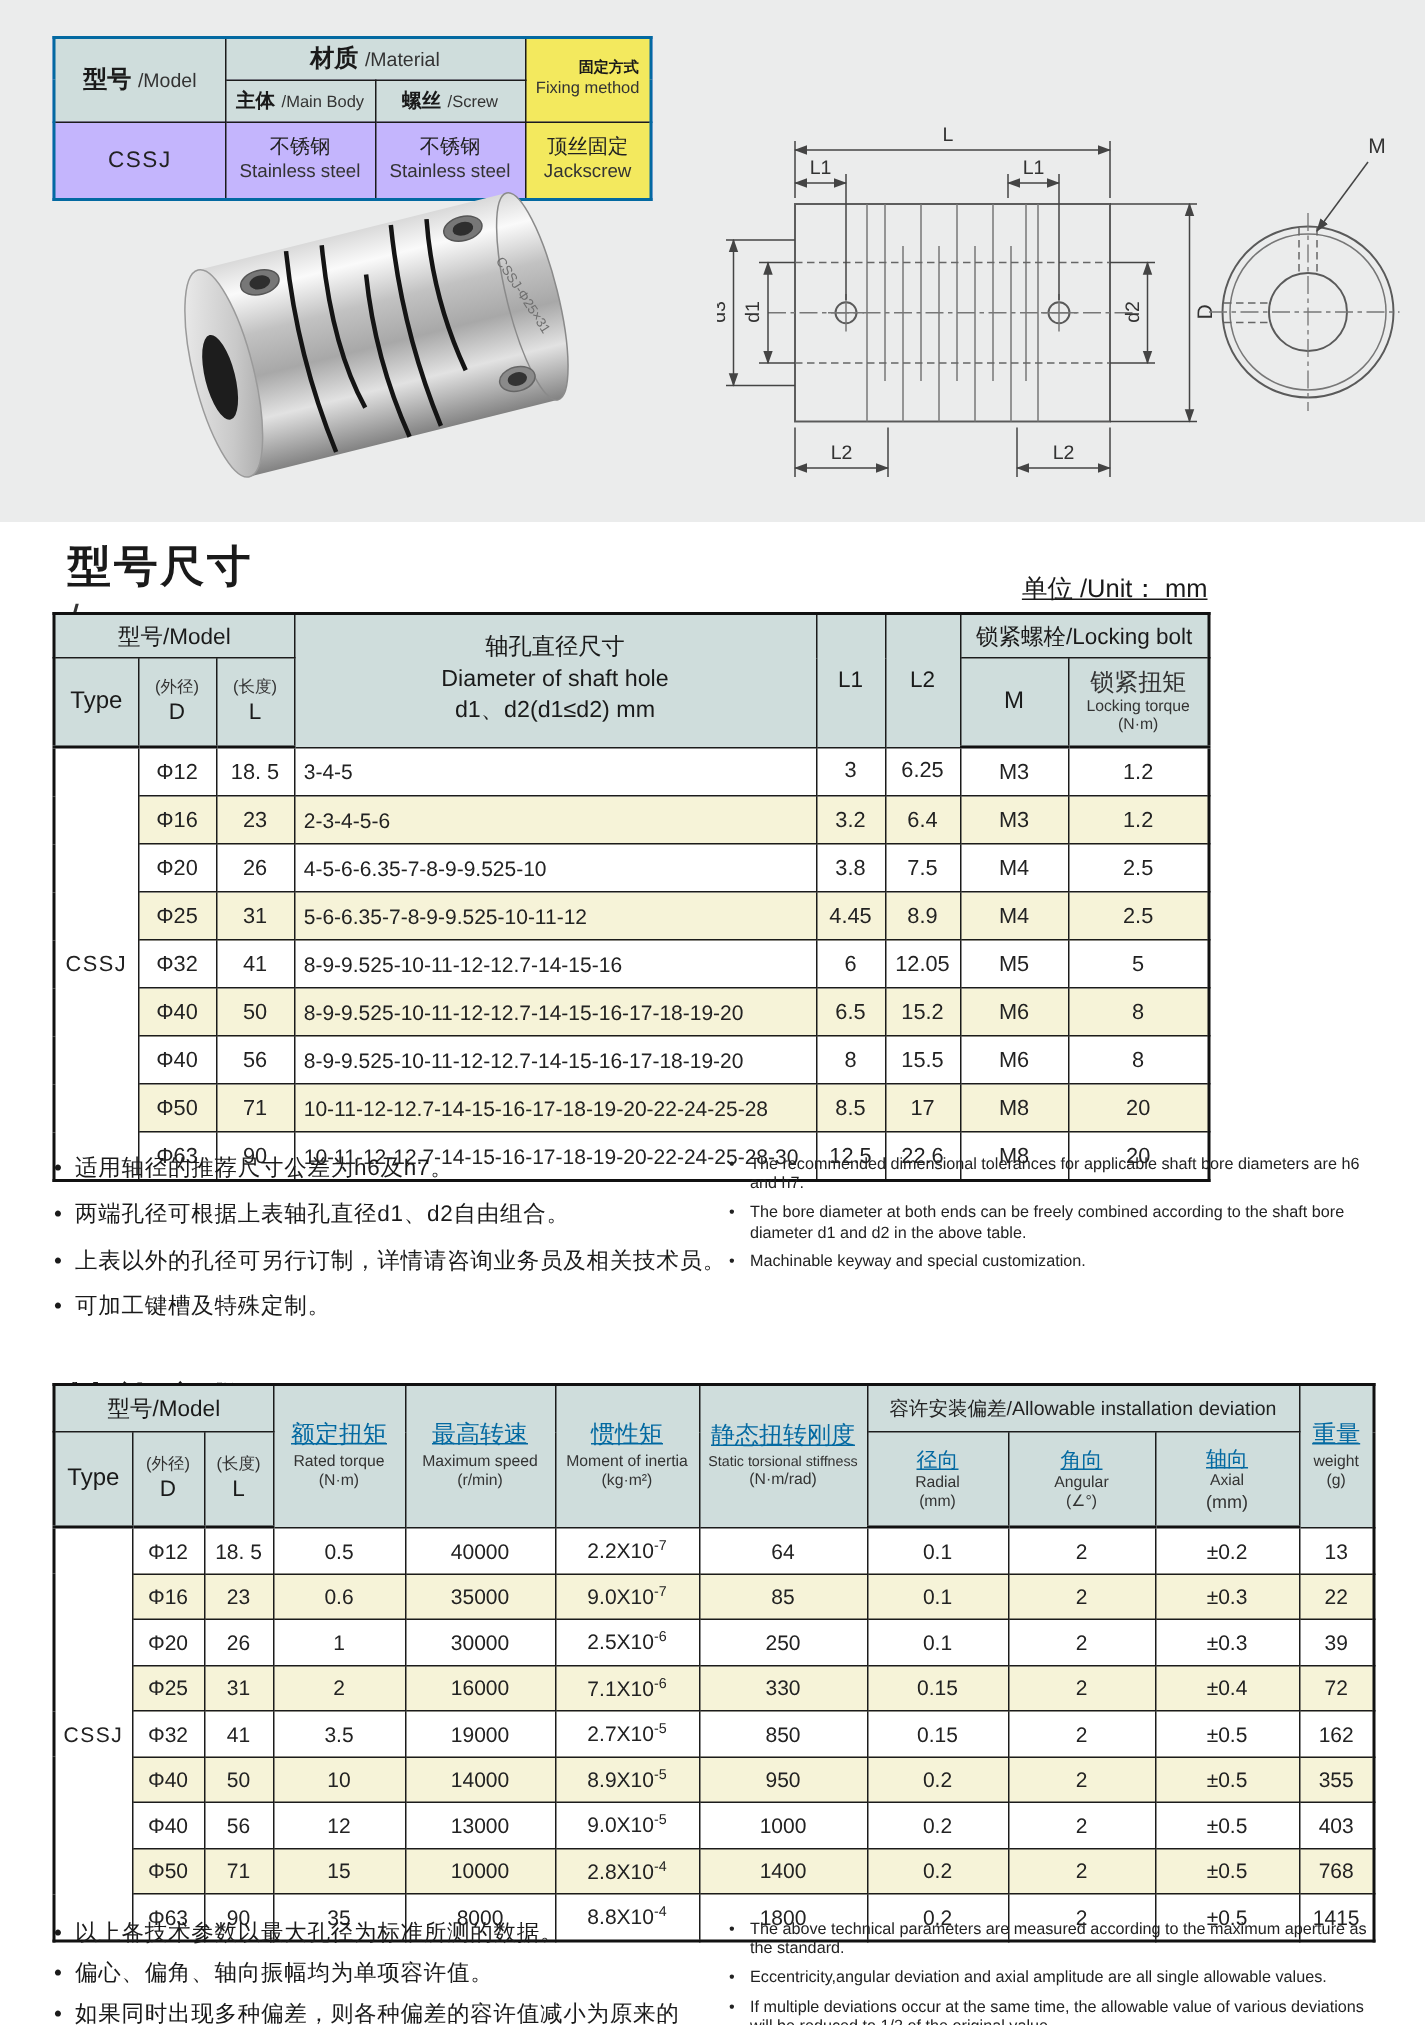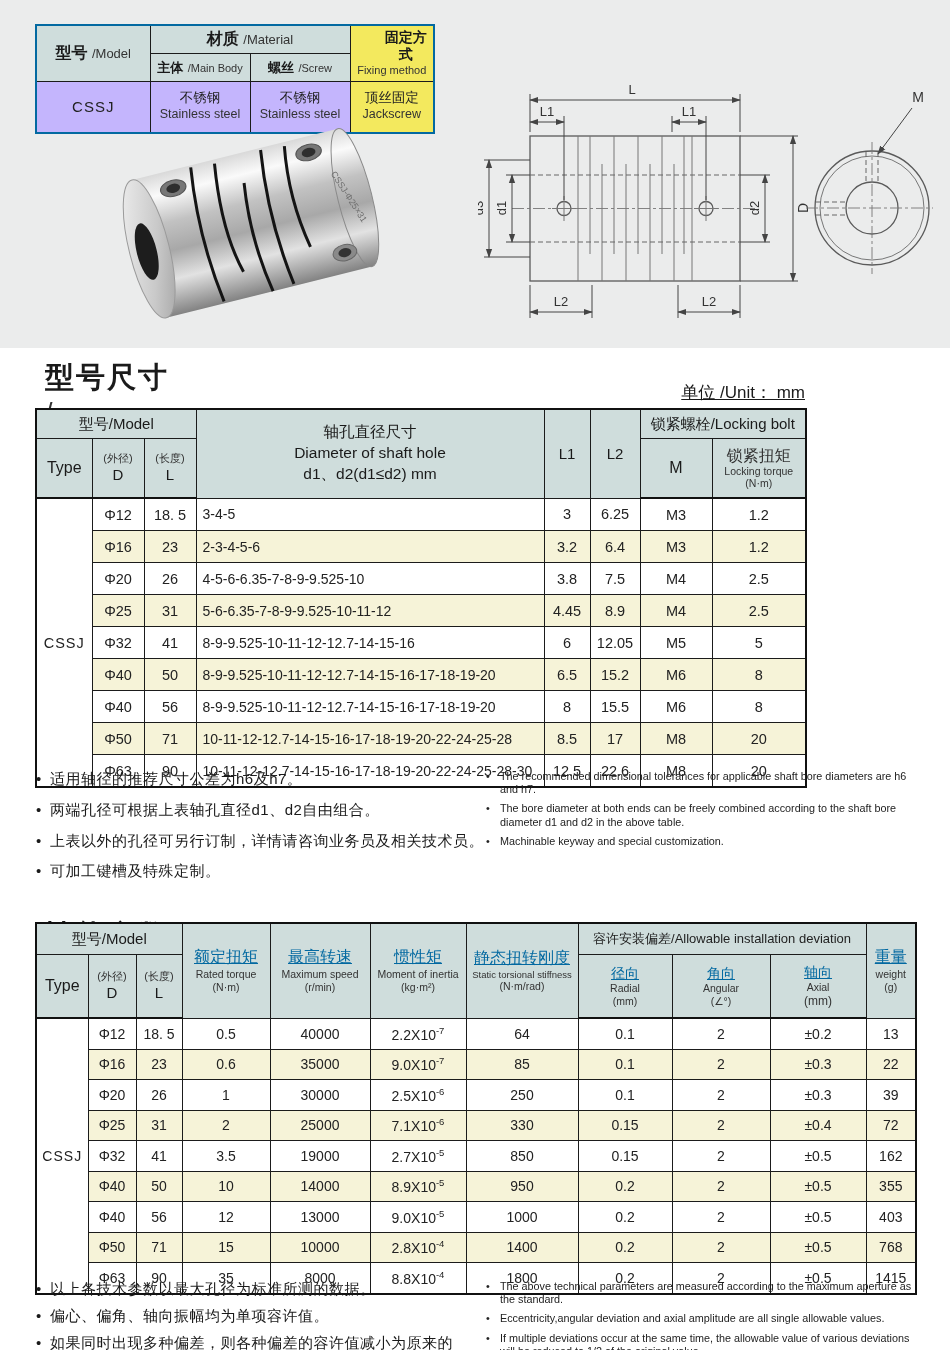--- a/index.html
+++ b/index.html
@@ -106,21 +106,21 @@
           <tr class="r1">
         <th rowspan="2">
           <span class="mt-zh-big">型号</span>
           <span class="mt-en-big">/Model</span>
         </th>
         <th colspan="2">
           <span class="mt-zh-big">材质</span>
           <span class="mt-en-big">/Material</span>
         </th>
         <th rowspan="2" class="yellow">
-          <span class="mt-line mt-zh" style="font-size:14px;padding-left:28px;">固定方式</span>
+          <span class="mt-line mt-zh" style="font-size:10px;padding-left:28px;">固定方式</span>
           <span class="mt-line mt-en">Fixing method</span>
         </th>
       </tr>
       <tr class="r2">
         <th>
           <span class="mt-zh">主体</span>
           <span class="mt-en">/Main Body</span>
         </th>
         <th>
           <span class="mt-zh">螺丝</span>
@@ -542,21 +542,21 @@
           <td class="c5">250</td>
           <td class="c6">0.1</td>
           <td class="c7">2</td>
           <td class="c8">±0.3</td>
           <td class="c9">39</td>
         </tr>
         <tr class="alt">
           <td class="c0">Φ25</td>
           <td class="c1">31</td>
           <td class="c2">2</td>
-          <td class="c3">25000</td>
+          <td class="c3">16000</td>
           <td class="c4">7.1X10<sup>-6</sup></td>
           <td class="c5">330</td>
           <td class="c6">0.15</td>
           <td class="c7">2</td>
           <td class="c8">±0.4</td>
           <td class="c9">72</td>
         </tr>
         <tr>
           <td class="c0">Φ32</td>
           <td class="c1">41</td>

